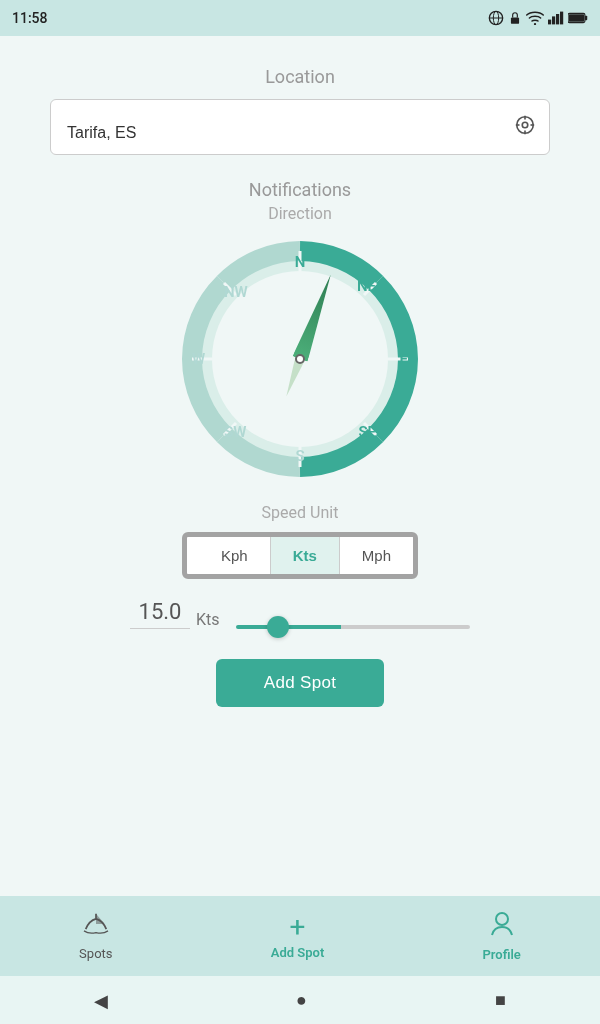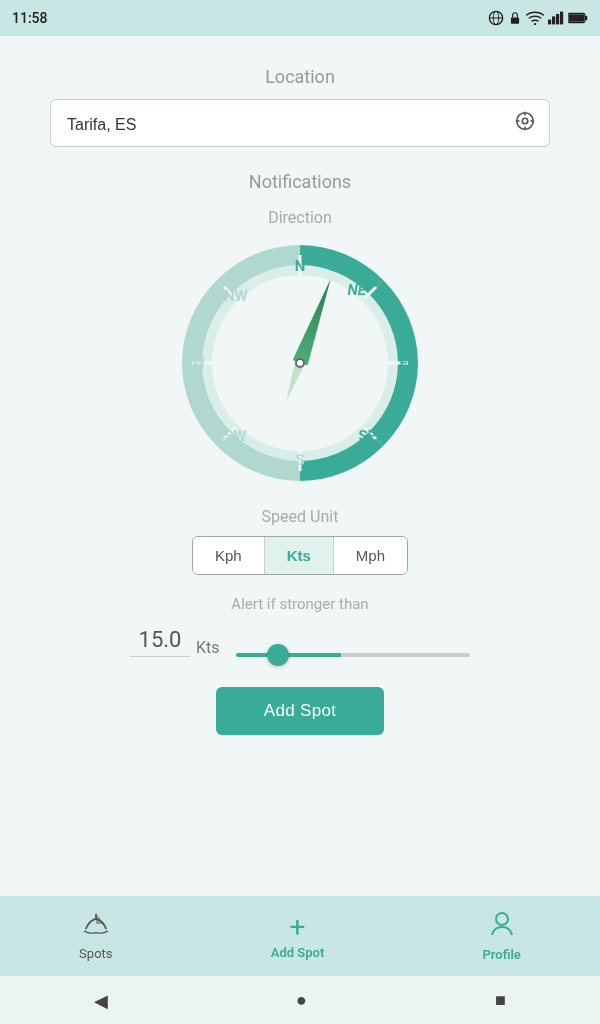--- a/index.html
+++ b/index.html
@@ -57,41 +57,41 @@
 
     
     .location-input-wrap {
       width: 100%;
       max-width: 500px;
       position: relative;
       margin-bottom: 24px;
     }
     .location-input {
       width: 100%;
-      padding: 16px 48px 12px 16px;
+      padding: 24px 48px 12px 16px;
       border: 1px solid #ccc;
       border-radius: 6px;
       font-size: 16px;
       background: #fff;
       color: #333;
       outline: none;
     }
     .location-icon {
       position: absolute;
       right: 14px;
       top: 50%;
       transform: translateY(-50%);
       color: #555;
     }
 
     
     .notifications-title {
       font-size: 18px;
       color: #999;
-      margin-bottom: 16px;
+      margin-bottom: 4px;
     }
     .direction-label {
       font-size: 16px;
       color: #aaa;
       margin-bottom: 16px;
     }
 
     
     .compass-container {
       width: 240px;
@@ -115,21 +115,21 @@
       position: absolute;
       font-size: 15px;
       font-weight: 600;
       color: #3aab96;
     }
     .compass-direction.dim {
       color: #b0d8d3;
     }
     
     .dir-N  { top: 14px;  left: 50%; transform: translateX(-50%); }
-    .dir-NE { top: 38px;  right: 54px; font-style: italic; }
+    .dir-NE { top: 38px;  right: 44px; }
     .dir-E  { top: 50%;  right: 12px; transform: translateY(-50%); }
     .dir-SE { bottom: 38px; right: 44px; }
     .dir-S  { bottom: 14px; left: 50%; transform: translateX(-50%); }
     .dir-SW { bottom: 38px; left: 44px; }
     .dir-W  { top: 50%;  left: 12px; transform: translateY(-50%); }
     .dir-NW { top: 44px;  left: 44px; }
 
     
     .compass-needle {
       position: absolute;
@@ -163,25 +163,26 @@
     }
 
     
     .speed-unit-label {
       font-size: 16px;
       color: #aaa;
       margin-bottom: 10px;
     }
     .speed-unit-buttons {
       display: flex;
-      border: 1px solid #a3a3a3;
+      border: 5px solid #a3a3a3;
       border-radius: 6px;
       overflow: hidden;
       margin-bottom: 20px;
       background: #fff;
+      padding-left: 12px;
     }
     .speed-btn {
       padding: 10px 22px;
       font-size: 15px;
       color: #555;
       background: #fff;
       border: none;
       border-right: 1px solid #ccc;
       cursor: pointer;
     }
@@ -429,21 +430,20 @@
     <div class="compass-center"></div>
   </div>
 
   <div class="speed-unit-label">Speed Unit</div>
   <div class="speed-unit-buttons">
     <button class="speed-btn">Kph</button>
     <button class="speed-btn active">Kts</button>
     <button class="speed-btn">Mph</button>
   </div>
 
-  <div class="alert-label">Alert if stronger than</div>
   <div class="alert-row">
     <span class="alert-value">15.0</span>
     <span class="alert-unit">Kts</span>
     <input class="alert-slider" type="range" min="0" max="100" value="15" style="">
   </div>
 
   <button class="add-spot-btn">Add Spot</button>
 
 </div>
 

